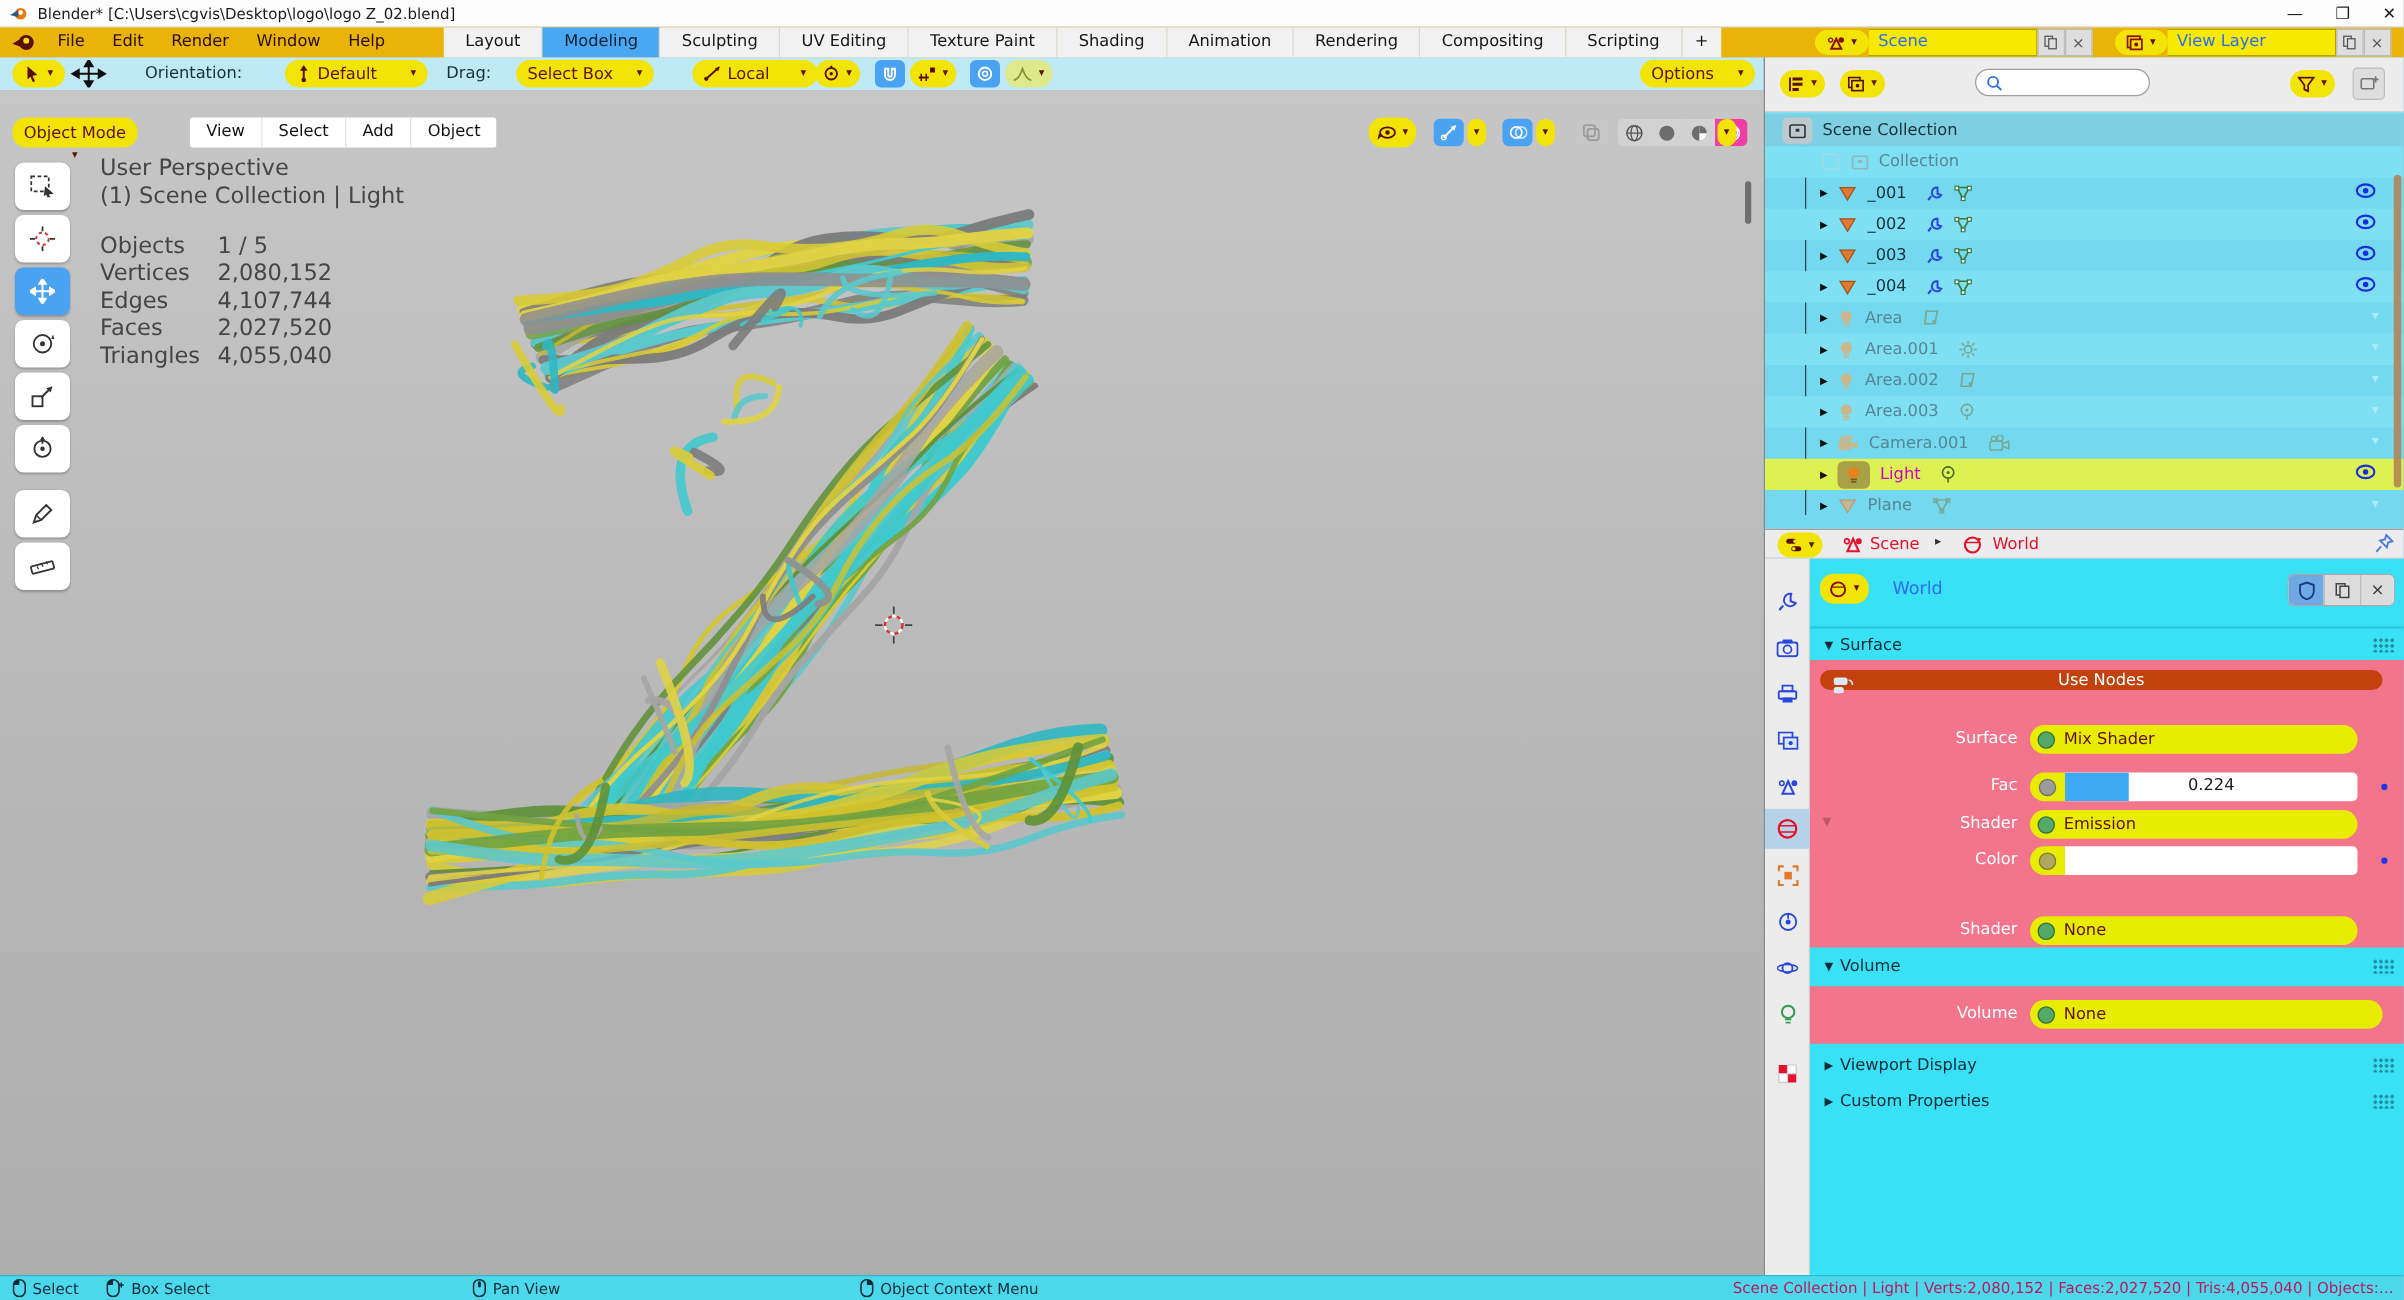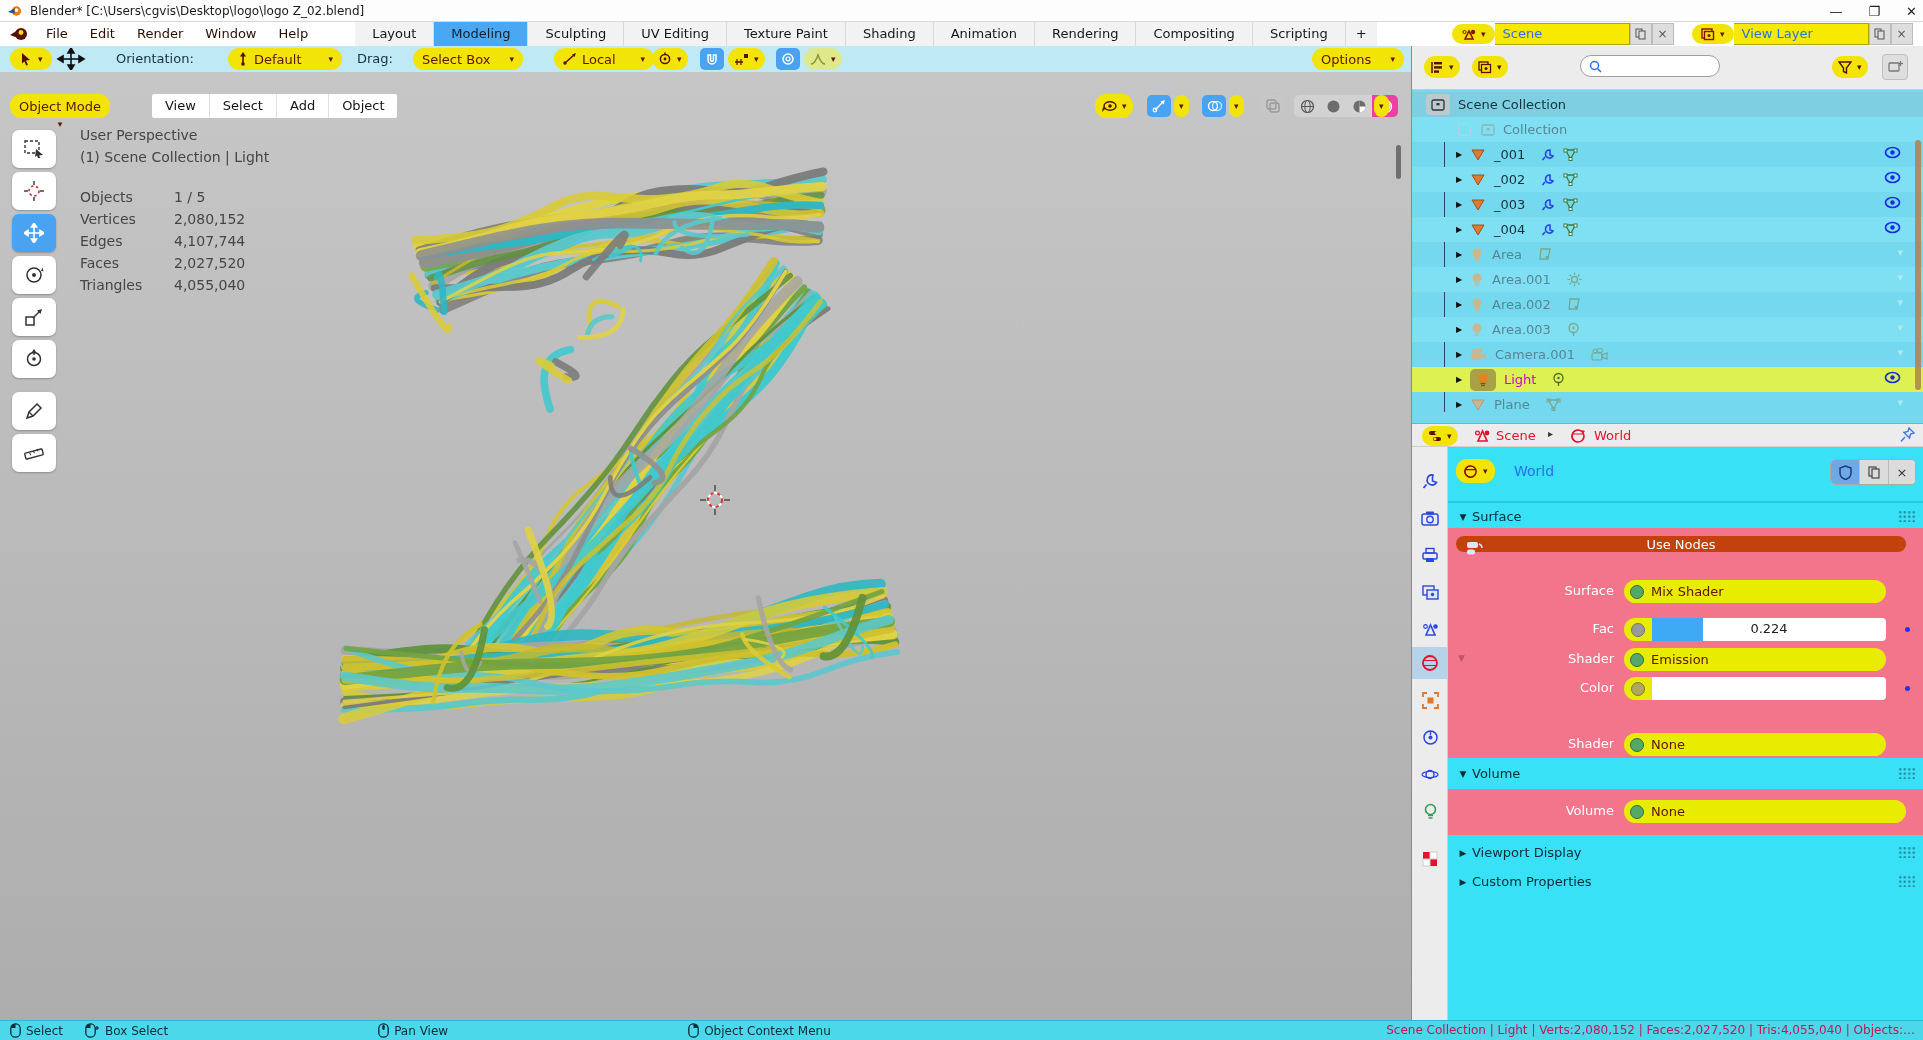--- a/index.html
+++ b/index.html
@@ -7,21 +7,21 @@
        font-family:"DejaVu Sans","Liberation Sans",sans-serif;background:#bdbdbd;
        -webkit-font-smoothing:antialiased;}
   .abs{position:absolute;}
   
   #titlebar{left:0;top:0;width:1923px;height:22px;background:#fdfdfd;color:#1a1a1a;
             font-size:12px;display:flex;align-items:center;border-bottom:1px solid #d8d8d8;box-sizing:border-box;}
   #titlebar .blogo{width:15px;height:12px;margin:0 7px 0 8px;}
   #wincontrols{position:absolute;right:6px;top:0;height:22px;display:flex;align-items:center;gap:26px;
                font-size:13px;color:#222;}
   
-  #menubar{left:0;top:22px;width:1923px;height:24px;background:#ffffff;display:flex;align-items:center;}
+  #menubar{left:0;top:22px;width:1923px;height:24px;background:#eab308;display:flex;align-items:center;}
   #menubar .blogo2{width:20px;height:16px;margin:0 6px 0 9px;}
   .menu-item{padding:0 11px;font-size:13px;color:#2a0e00;line-height:24px;}
   #tabs{display:flex;margin-left:36px;height:24px;}
   .tab{background:#f2f2f2;color:#161616;font-size:13px;line-height:24px;padding:0 17px;
        border-right:1px solid #d9d9d9;white-space:nowrap;}
   .tab.active{background:#4aa8f2;color:#0c2030;}
   .tab.addtab{padding:0 10px;border-right:none;}
   .idwidget{display:flex;align-items:center;height:20px;}
   .idwidget .pill{height:20px;}
   .idfield{height:20px;line-height:20px;background:#f7e900;border:1px solid #b0a400;border-left:none;
@@ -42,21 +42,21 @@
             background:linear-gradient(#c6c6c6,#adadad);overflow:hidden;}
   .vmenu{display:flex;height:24px;background:#ffffff;border-radius:2px;overflow:hidden;}
   .vmenu span{padding:0 13px;font-size:13px;color:#141414;line-height:24px;border-right:1px solid #e2e2e2;}
   .vmenu span:last-child{border-right:none;}
   .shadebtn{width:26px;height:22px;display:inline-flex;align-items:center;justify-content:center;background:#d2d2d2;}
   
   .tbtn{position:absolute;left:12px;width:44px;height:38px;background:#ffffff;border-radius:7px;
         box-shadow:0 1px 2px rgba(0,0,0,.25);display:flex;align-items:center;justify-content:center;}
   .tbtn.active{background:#4aa2f2;}
   
-  #ovl{left:80px;top:52px;color:#454545;font-size:14px;line-height:22px;}
+  #ovl{left:80px;top:52px;color:#454545;font-size:18px;line-height:22px;}
   #ovl .srow{display:flex;}
   #ovl .sk{width:94px;}
   
   #rightpanel{left:1411px;top:46px;width:512px;height:974px;background:#74d9ee;border-left:1px solid #8a8a8a;box-sizing:border-box;}
   #outheader{position:absolute;left:0;top:0;width:100%;height:44px;background:#ececec;border-bottom:1px solid #c9c9c9;box-sizing:border-box;}
   #outtree{position:absolute;left:0;top:44px;width:100%;height:333px;background:#74d9ee;overflow:hidden;}
   .orow{position:absolute;left:0;width:100%;height:25px;display:flex;align-items:center;font-size:13px;color:#16323c;}
   .orow.alt{background:#7fdff3;}
   .orow.sel{background:#def153;}
   .oexp{width:10px;font-size:8px;color:#111;margin-left:44px;}

